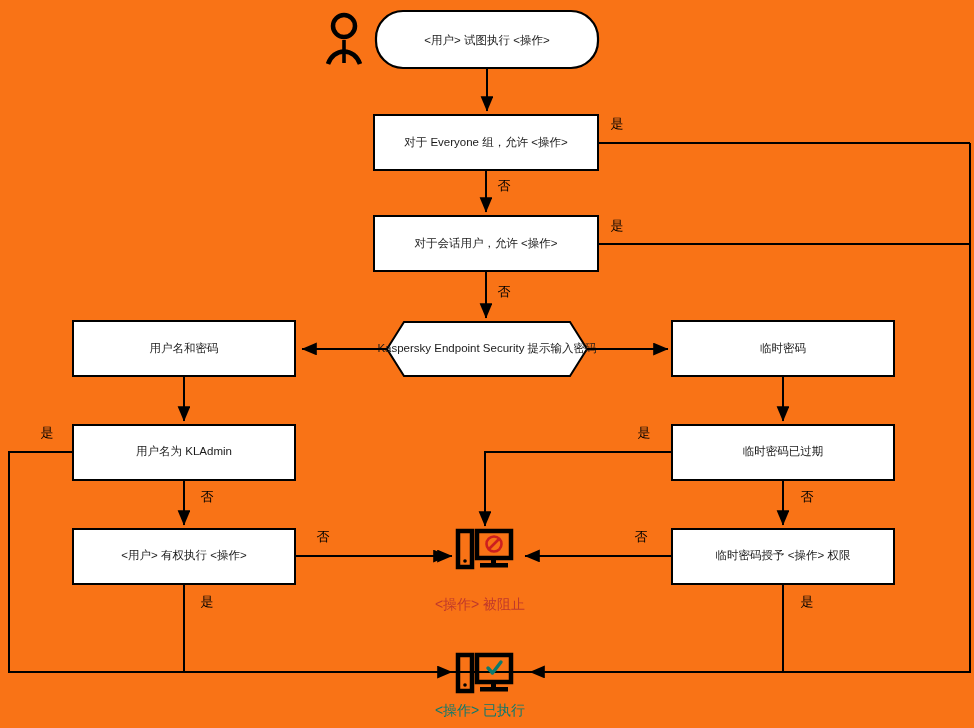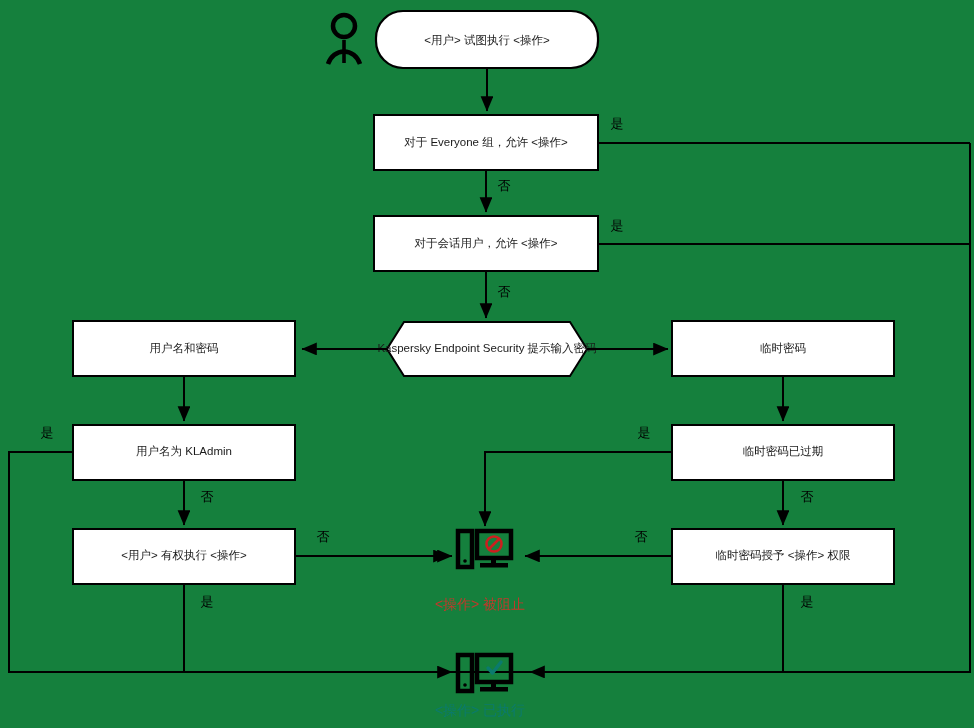--- a/index.html
+++ b/index.html
@@ -7,21 +7,21 @@
     padding: 0;
     background: #ffffff;
   }
   body {
     font-family: "Liberation Sans", "DejaVu Sans", sans-serif;
   }
   #canvas {
     position: relative;
     width: 974px;
     height: 728px;
-    background: #15803d;
+    background: #f97316;
     overflow: hidden;
   }
   svg.diagram {
     position: absolute;
     left: 0;
     top: 0;
     width: 974px;
     height: 728px;
   }
   .nodebox {

